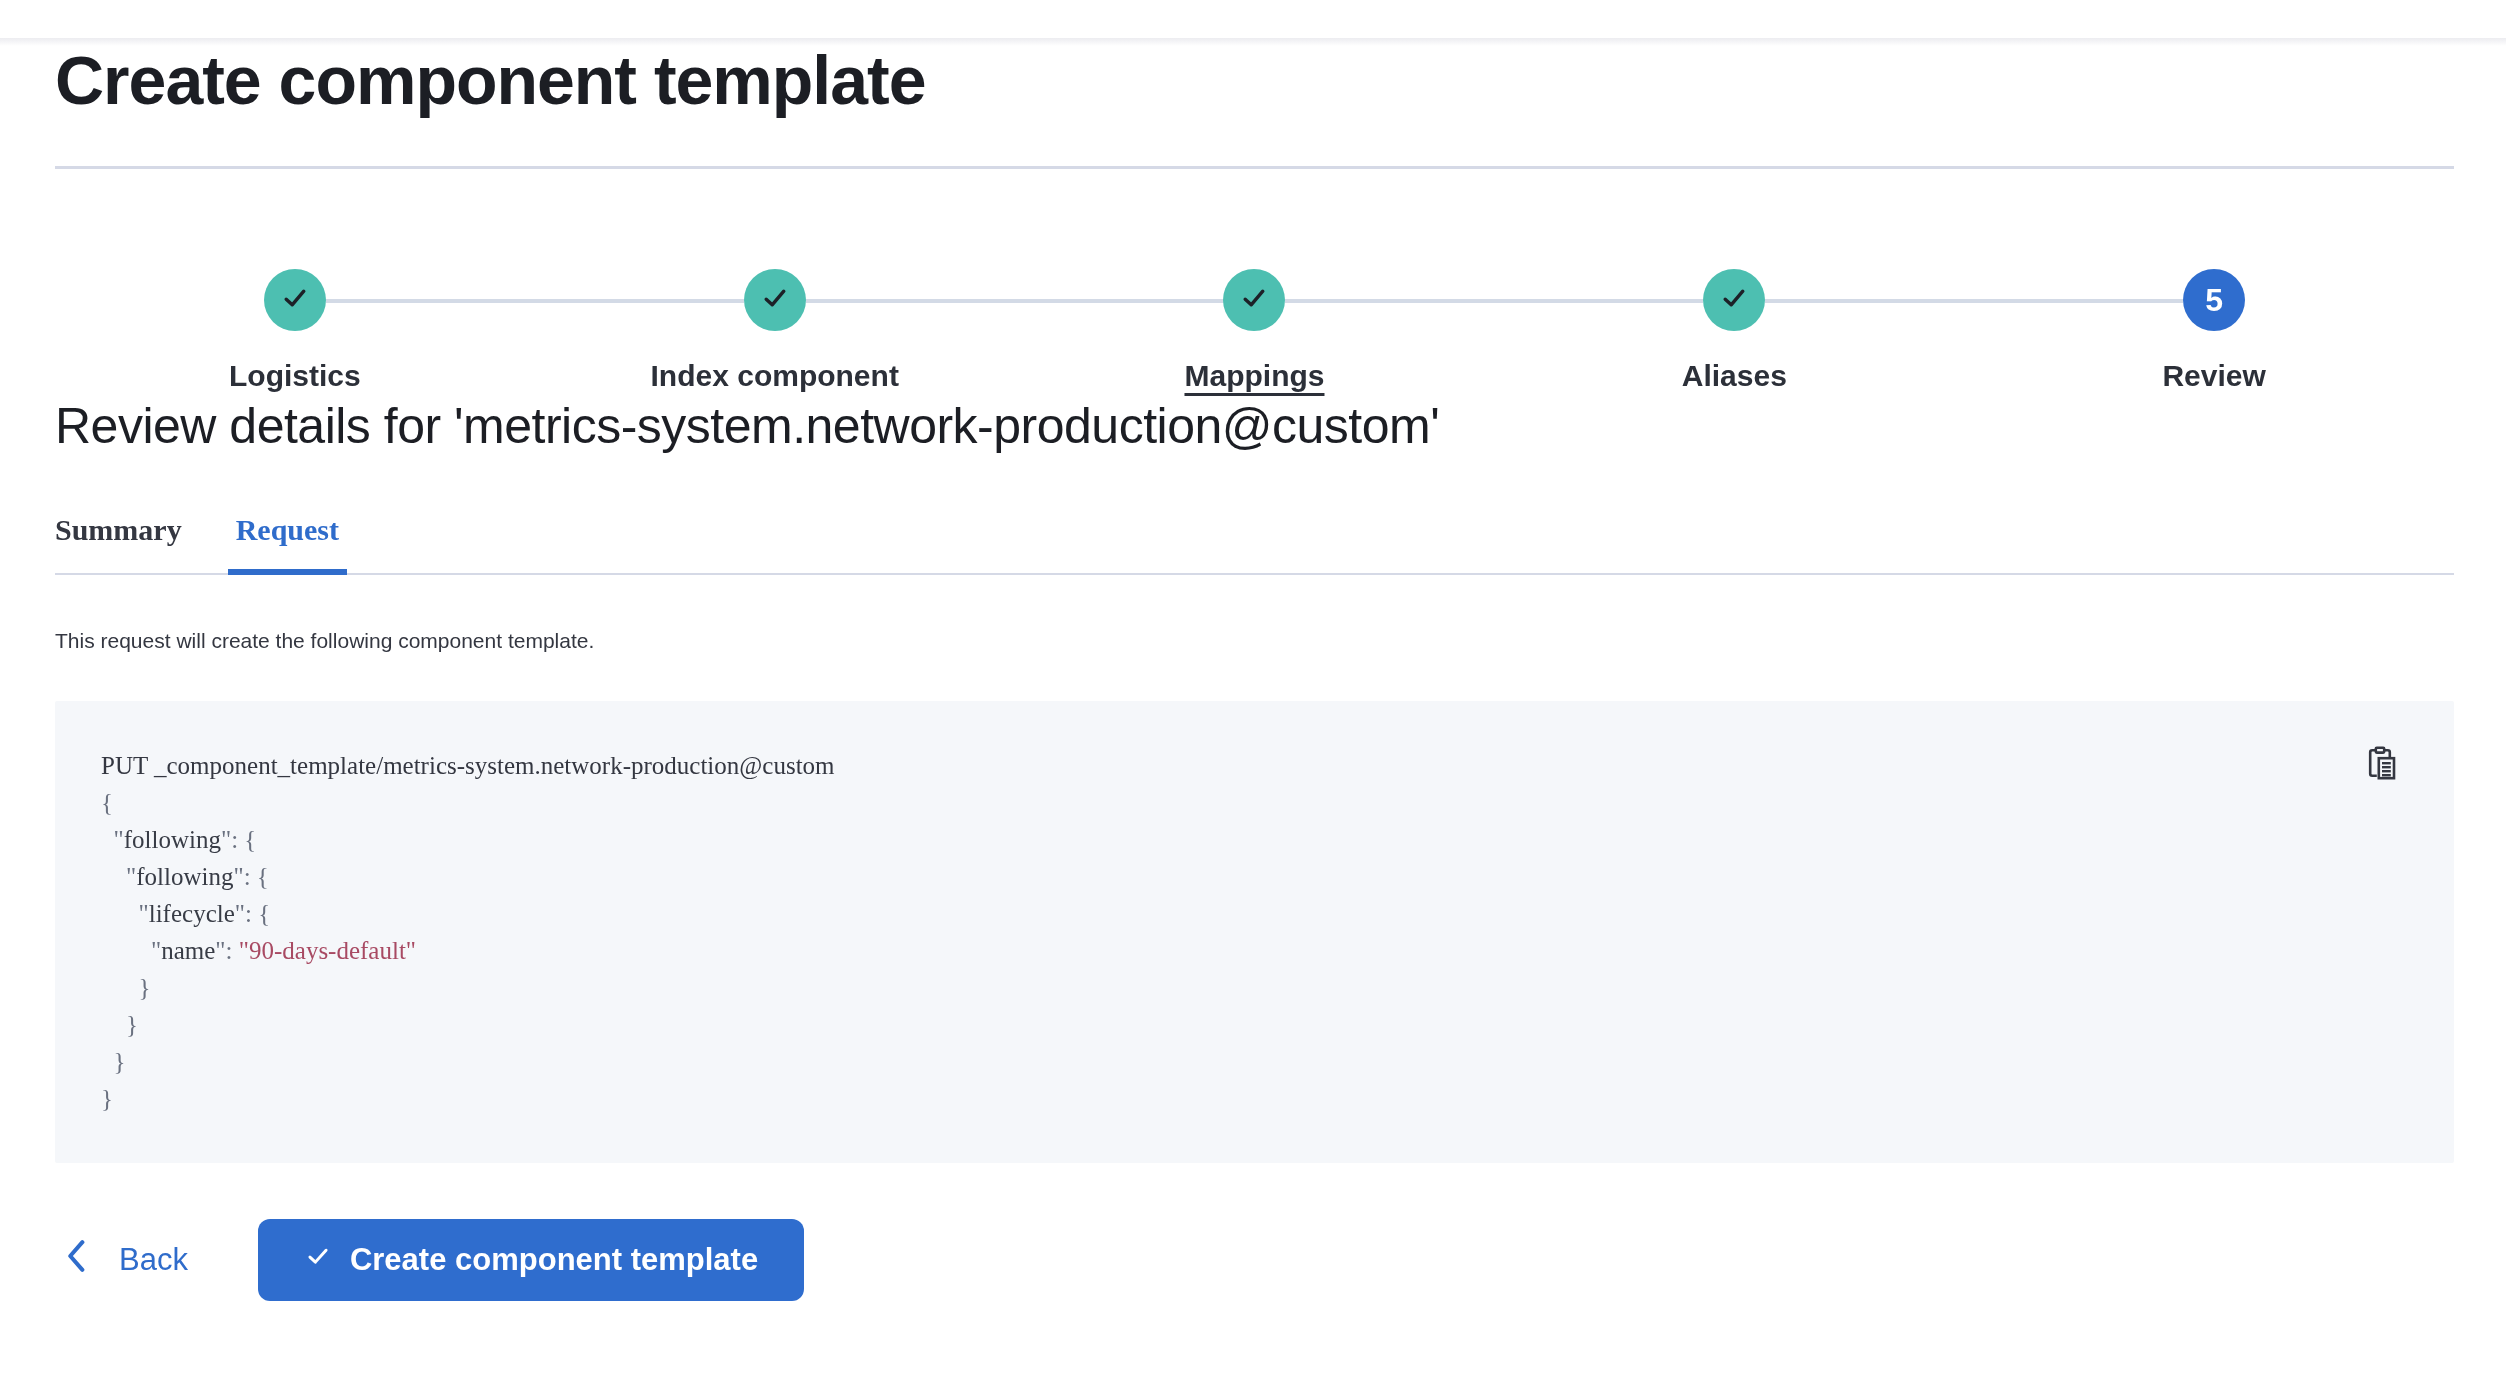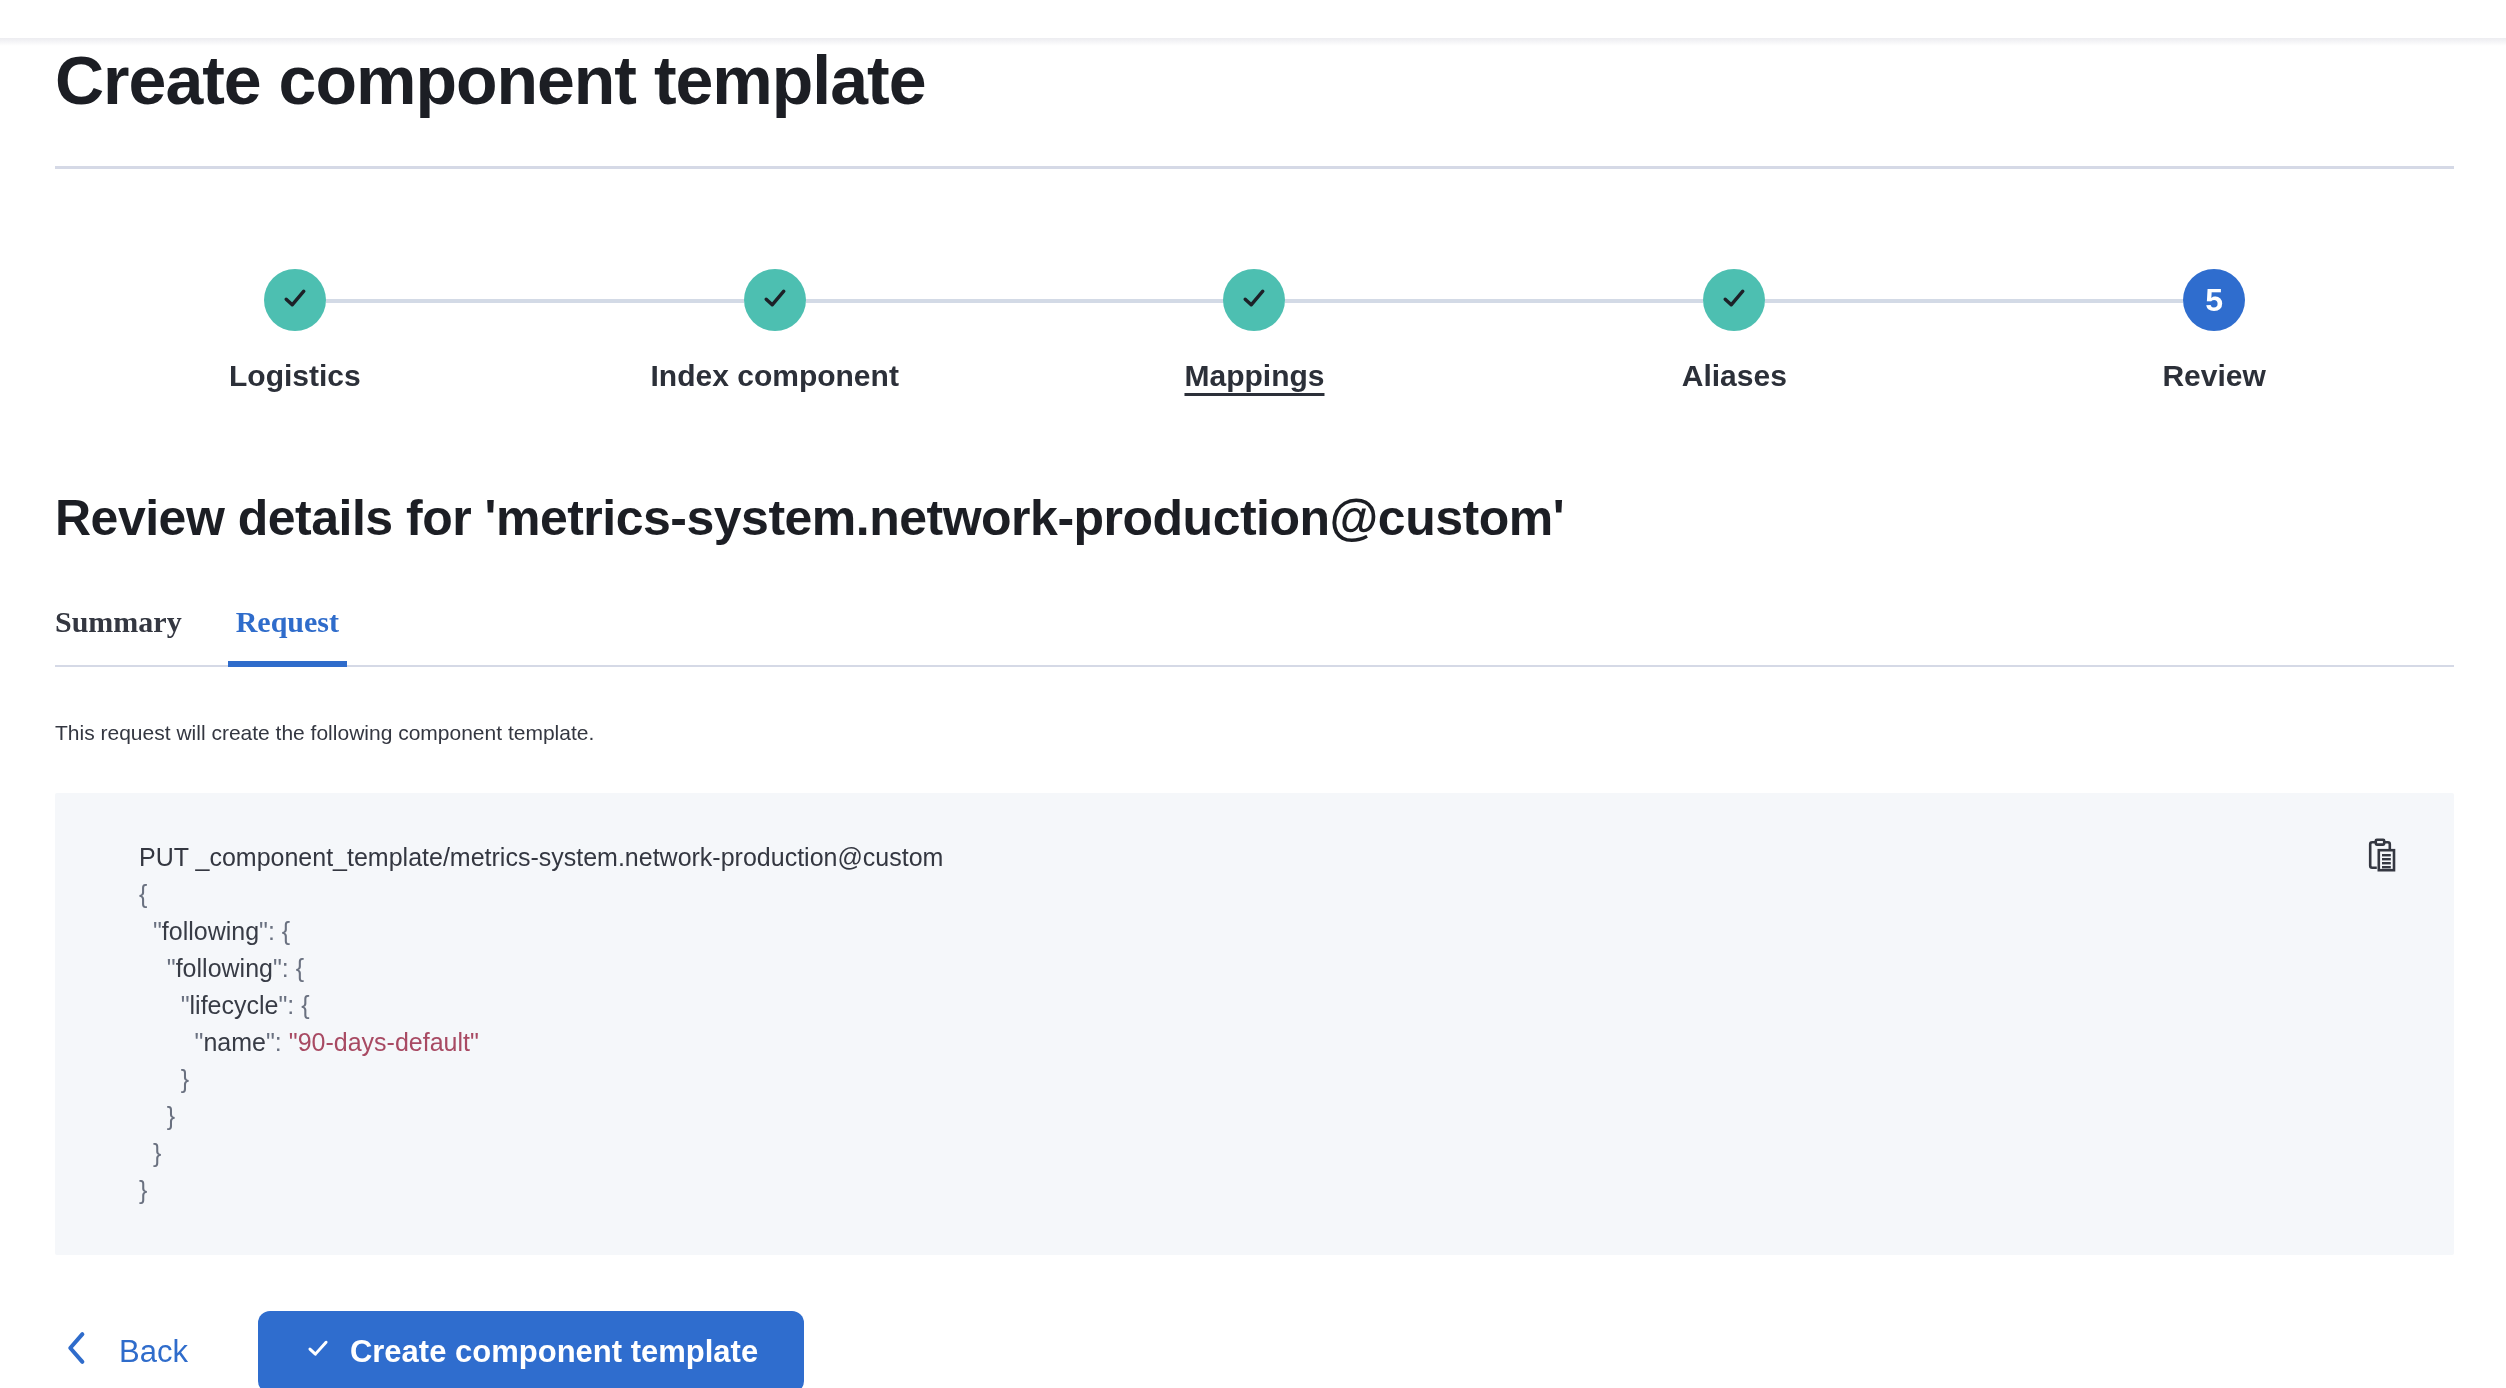--- a/index.html
+++ b/index.html
@@ -45,37 +45,37 @@
     width:62px;height:62px;border-radius:50%;z-index:1;
     display:flex;align-items:center;justify-content:center;
   }
   .step-circle.complete{background:var(--success-teal);}
   .step-circle.current{background:var(--button-blue);}
   .step-number{color:#fff;font-size:32px;font-weight:600;}
   .step-label{margin-top:26px;font-size:30px;line-height:38px;font-weight:700;color:#2c3039;}
   .step-label.hovered{text-decoration:underline;text-decoration-thickness:3px;text-underline-offset:7px;}
 
   
-  .review-heading{margin-top:92px;font-size:50px;line-height:62px;font-weight:700;color:var(--title-dark);letter-spacing:-0.5px;}
+  .review-heading{font-size:50px;line-height:62px;font-weight:400;color:var(--title-dark);letter-spacing:-0.5px;}
 
   .tabs{display:flex;gap:54px;margin-top:54px;border-bottom:2px solid var(--divider);}
   .tab{padding-bottom:24px;font-size:30px;line-height:38px;font-weight:600;color:var(--text-dark);position:relative;cursor:pointer;font-family:Liberation Serif, serif;}
   .tab.active{color:var(--accent-blue);}
   .tab.active::after{content:"";position:absolute;left:-8px;right:-8px;bottom:-2px;height:6px;background:var(--accent-blue);}
 
   .description{margin-top:46px;font-size:21px;line-height:40px;color:var(--text-dark);}
 
   
   .code-block{
     margin-top:40px;background:var(--code-bg);position:relative;
     padding:46px 120px 46px 46px;border-radius:2px;
   }
   .code-line{
-    font-family:Liberation Sans, sans-serif;
-    font-size:25px;line-height:37px;white-space:pre;color:var(--text-dark);margin-left:38px;
+    font-family:Liberation Serif, serif;
+    font-size:25px;line-height:37px;white-space:pre;color:var(--text-dark);
   }
   .t-plain{color:var(--text-dark);}
   .t-punc{color:var(--code-punc);}
   .t-key{color:var(--code-key);}
   .t-str{color:var(--code-string);}
   .copy-btn{
     position:absolute;top:44px;right:52px;background:none;border:none;cursor:pointer;
     width:40px;height:40px;display:flex;align-items:center;justify-content:center;
   }
 

